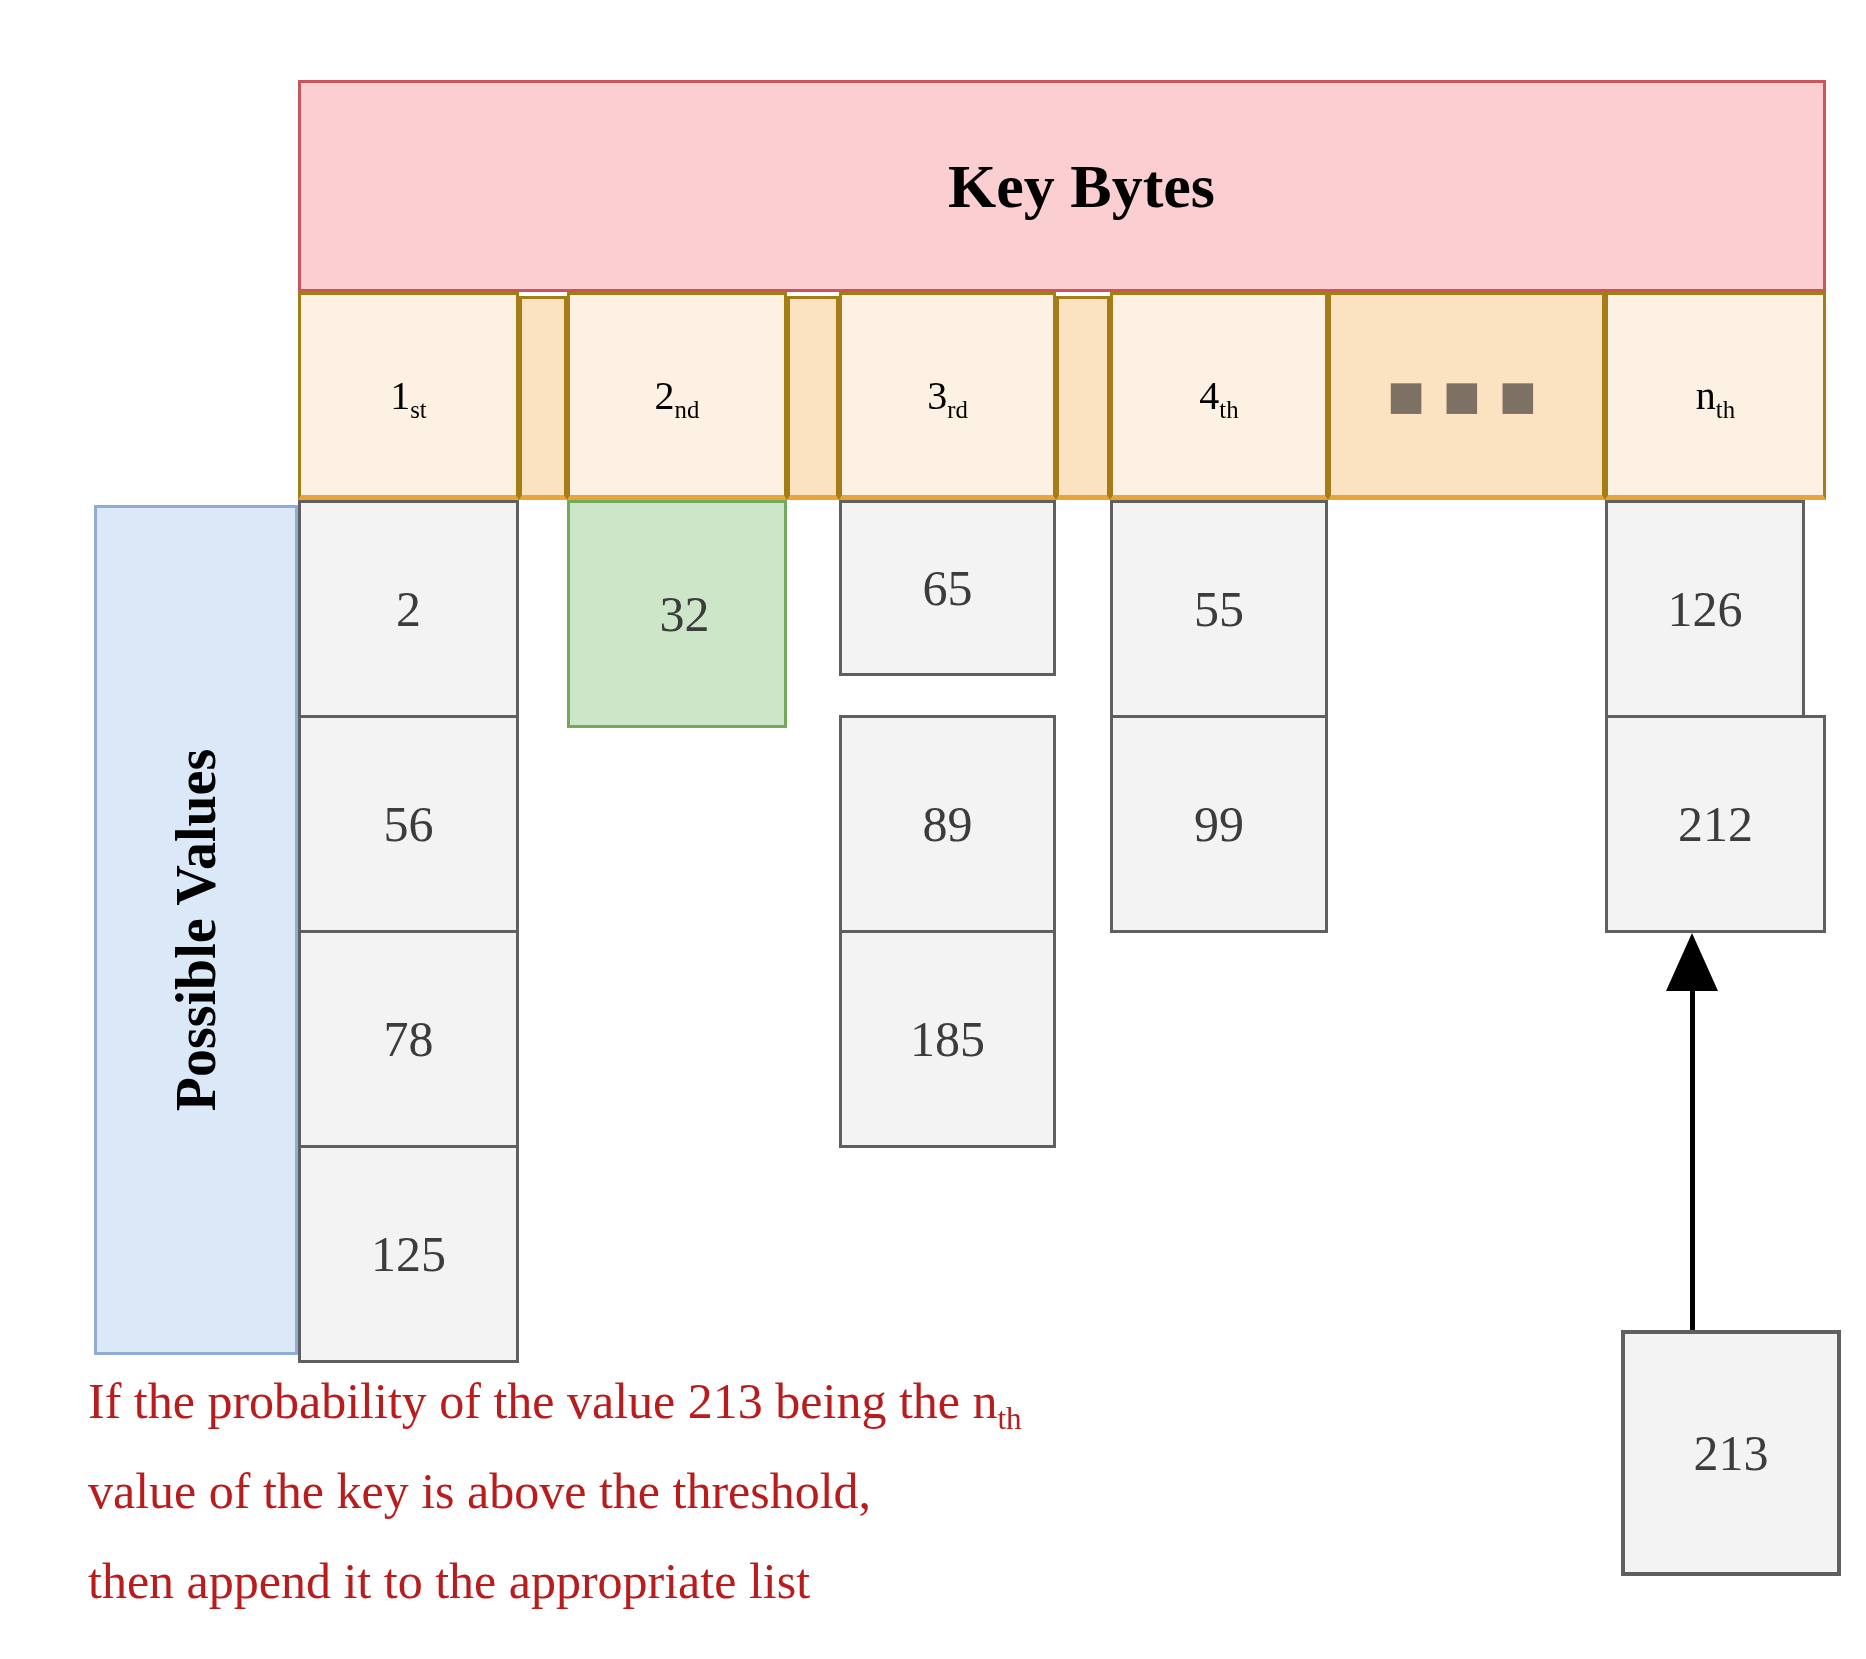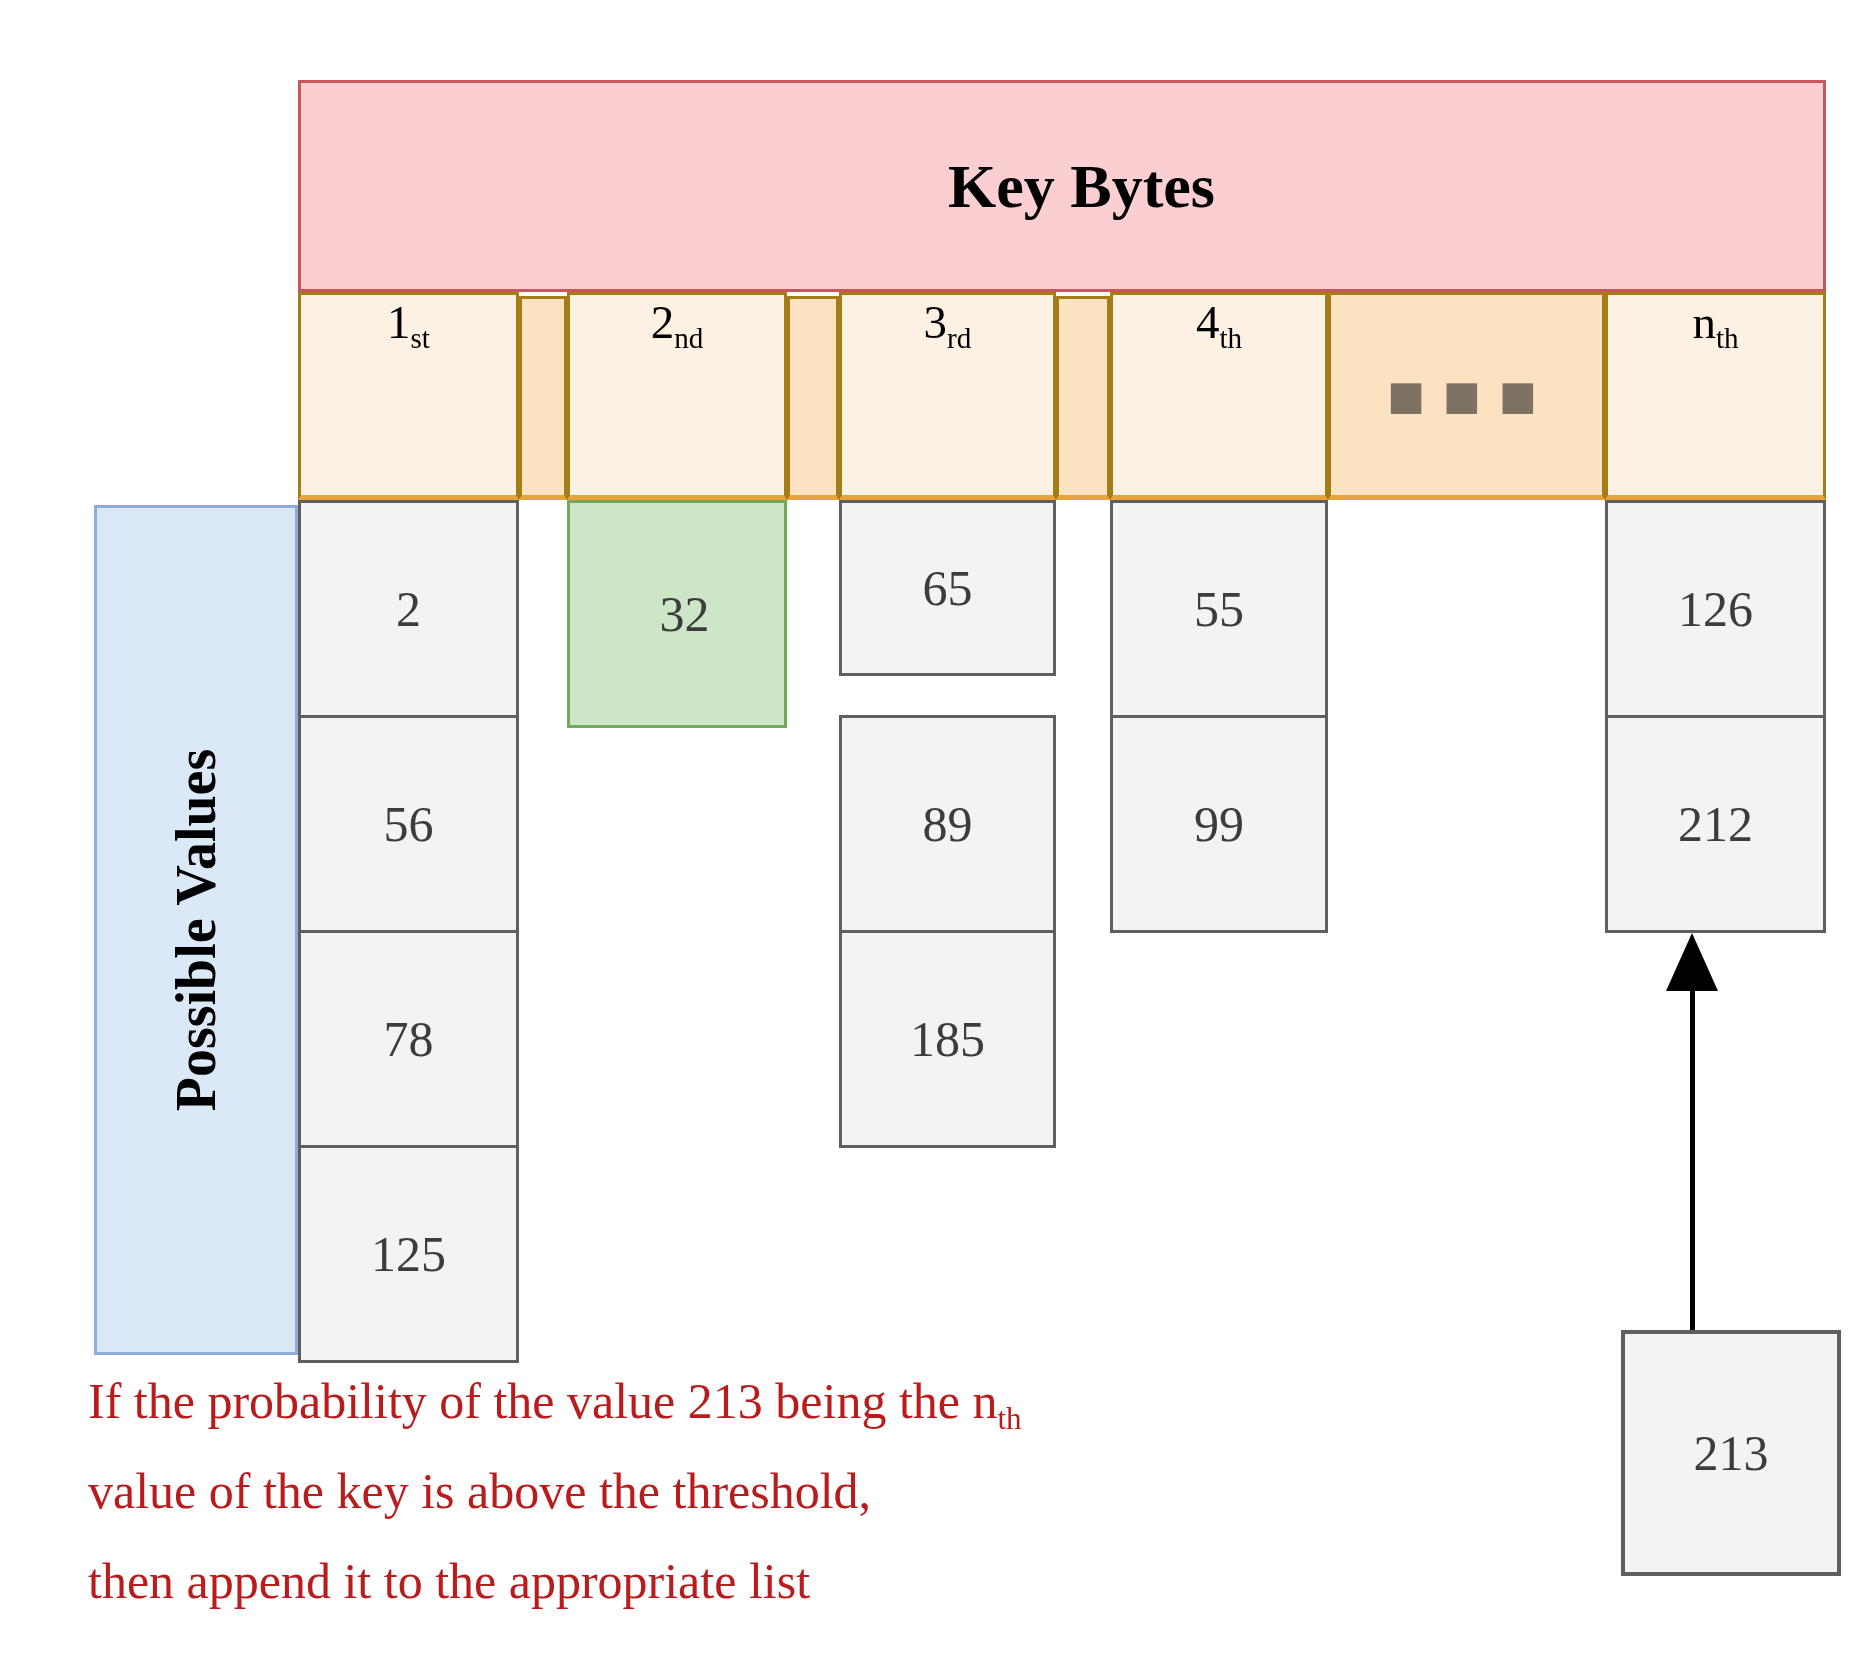--- a/index.html
+++ b/index.html
@@ -19,22 +19,22 @@
     border:3px solid var(--banner_border);
     display:flex;align-items:center;justify-content:center;
     font-size:62px;font-weight:bold;color:#000;padding-left:39px;
   }
 
   
   .hcell{
     background:var(--header_fill);
     border:3px solid var(--header_border);
     border-bottom:5px solid var(--header_accent);
-    display:flex;justify-content:center;
-    font-size:47px;color:#000;
+    display:flex;align-items:center;justify-content:center;
+    font-size:40px;color:#000;
   }
   .hcell sub, .cap sub{font-size:0.62em;line-height:0;}
   .spacer{
     background:var(--spacer_fill);
     border:3px solid var(--header_border);
     border-bottom:5px solid var(--header_accent);
   }
   .dotscell{
     background:var(--spacer_fill);
     border:3px solid var(--header_border);
@@ -151,21 +151,21 @@
       <span>185</span>
     </div>
 
   <div class="abs vcell" style="left:1110px;top:500px;width:218px;height:218px;">
       <span>55</span>
     </div>
   <div class="abs vcell" style="left:1110px;top:715px;width:218px;height:218px;">
       <span>99</span>
     </div>
 
-  <div class="abs vcell" style="left:1605px;top:500px;width:221px;height:218px;">
+  <div class="abs vcell" style="left:1605px;top:500px;width:200px;height:218px;">
       <span>126</span>
     </div>
   <div class="abs vcell" style="left:1605px;top:715px;width:221px;height:218px;">
       <span>212</span>
     </div>
 
   <div class="abs arrow-head" style="left:1666px;top:933px;"></div>
   <div class="abs arrow-line" style="left:1690px;top:988px;width:5px;height:342px;"></div>
 
   <div class="abs vcell floating" style="left:1575px;top:1330px;width:220px;height:246px;">

